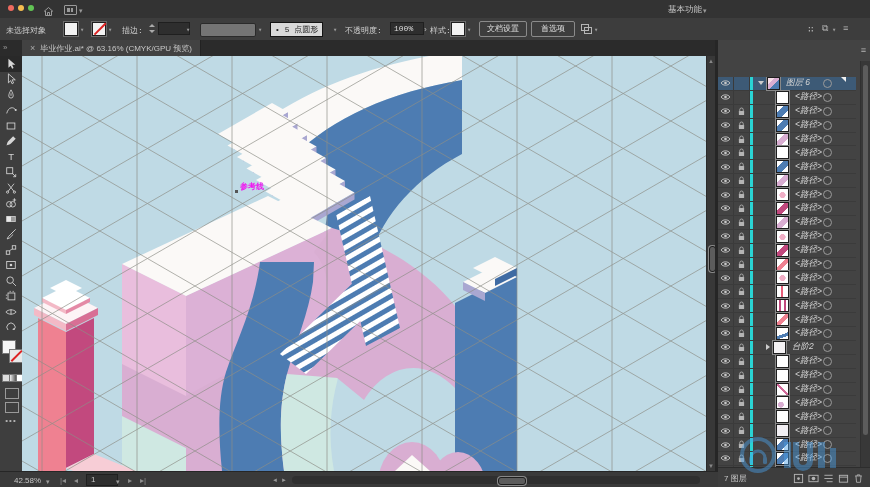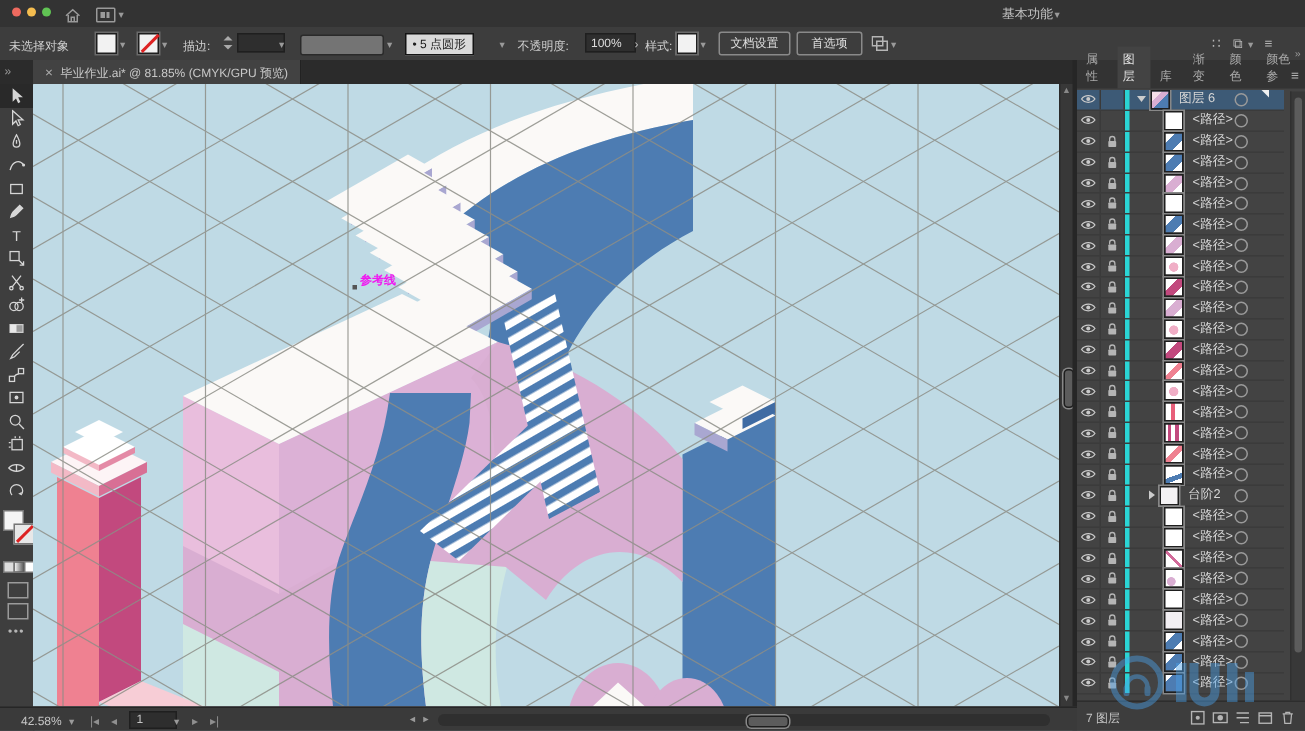--- a/index.html
+++ b/index.html
@@ -17,21 +17,21 @@
   #boards-icon{left:64px;top:5px;width:11px;height:8px;border:1px solid #9a9a9a;border-radius:1px;}
   #boards-icon:before{content:"";position:absolute;left:2px;top:2px;width:3px;height:4px;background:#9a9a9a;}
   #boards-icon:after{content:"";position:absolute;left:6px;top:2px;width:2px;height:4px;background:#9a9a9a;}
   .chev{font-size:7px;color:#9a9a9a;line-height:7px;}
   #app-title{left:0;right:0;top:4px;text-align:center;font-size:9px;color:#b9b9b9;}
   #workspace{left:668px;top:4px;font-size:8.5px;color:#c5c5c5;}
   #search-box{left:724px;top:2px;width:140px;height:13px;background:#252525;border:1px solid #4a4a4a;border-radius:7px;}
   #search-box input{position:absolute;left:20px;top:0;width:112px;height:11px;background:transparent;border:none;outline:none;
        color:#8f8f8f;font-size:8px;font-family:inherit;}
   
-  #controlbar{left:0;top:18px;width:870px;height:22px;background:#3d3d3d;border-bottom:1px solid #fef9c3;font-size:8px;}
+  #controlbar{left:0;top:18px;width:870px;height:22px;background:#3d3d3d;border-bottom:1px solid #fef9c3;font-size:8px;font-family:Liberation Mono, monospace;}
   .cb-label{top:7px;font-size:8px;color:#cfcfcf;white-space:nowrap;}
   .swatch{width:12px;height:12px;background:#f2f2f2;border:1px solid #1e1e1e;box-shadow:0 0 0 1px #6b6b6b;}
   .slash:before{content:"";position:absolute;left:-1px;top:5px;width:16px;height:1.6px;background:#d22;transform:rotate(-45deg);}
   .dd{background:#2e2e2e;border:1px solid #1f1f1f;color:#ddd;font-size:8px;line-height:11px;padding:0 3px;}
   .mini-btn{border:1px solid #8a8a8a;border-radius:2px;font-size:8px;line-height:13px;text-align:center;color:#e0e0e0;}
   .stepper{width:7px;height:11px;}
   .stepper:before{content:"";position:absolute;top:1px;left:1px;border-left:3px solid transparent;border-right:3px solid transparent;border-bottom:3px solid #aaa;}
   .stepper:after{content:"";position:absolute;bottom:1px;left:1px;border-left:3px solid transparent;border-right:3px solid transparent;border-top:3px solid #aaa;}
   #brush-box{background:#d9d9d9;color:#1d1d1d;border:1px solid #141414;font-size:8px;line-height:13px;padding:0 4px;}
   .cb-icons{top:6px;font-size:9px;color:#b5b5b5;}
@@ -67,21 +67,21 @@
   #hscroll .thumb{position:absolute;left:206px;top:1px;width:26px;height:6px;background:#5c5c5c;border-radius:3px;}
   .sb-ar{font-size:6px;color:#9a9a9a;top:5px;}
   
   #panel{left:718px;top:40px;width:152px;height:447px;background:#434343;}
   #panel-tabs{position:absolute;left:0;top:0;width:152px;height:19px;background:#333333;display:flex;align-items:flex-end;}
   .ptab{font-size:8px;color:#ababab;padding:3px 4px;margin-left:2px;}
   .ptab.active{background:#434343;color:#e3e3e3;}
   .ptab.g2{margin-left:6px;}
   #ptab-menu{position:absolute;right:4px;top:5px;color:#b5b5b5;font-size:9px;}
   #ptab-ovf{position:absolute;right:3px;top:-7px;color:#9a9a9a;font-size:7px;}
-  #layers{position:absolute;left:0;top:20px;width:138px;height:406px;overflow:hidden;}
+  #layers{position:absolute;left:0;top:37px;width:138px;height:406px;overflow:hidden;font-style:italic;}
   .lrow{height:13.9px;display:flex;align-items:center;border-bottom:1px solid #3b3b3b;box-sizing:border-box;position:relative;}
   .lrow.sel{background:#3d5a76;}
   .lrow.sel:after{content:"";position:absolute;right:10px;top:0;border-top:5px solid #f0f0f0;border-left:5px solid transparent;}
   .eye{width:15px;display:flex;justify-content:center;border-right:1px solid #3a3a3a;height:100%;align-items:center;}
   .lockc{width:15px;display:flex;justify-content:center;border-right:1px solid #3a3a3a;height:100%;align-items:center;}
   .cbar{width:3px;height:100%;background:#2ad4d4;margin-right:2px;}
   .chev-d{width:0;height:0;border-left:3.5px solid transparent;border-right:3.5px solid transparent;border-top:4.5px solid #ccc;margin:0 3px;}
   .chev-r{width:0;height:0;border-top:3.5px solid transparent;border-bottom:3.5px solid transparent;border-left:4.5px solid #ccc;margin:0 3px;}
   .thumb{width:11px;height:11px;background:#fff;border:1px solid #1e1e1e;box-shadow:0 0 0 1px #888;}
   .lname{font-size:8.5px;color:#d6d6d6;margin-left:6px;white-space:nowrap;}
@@ -164,21 +164,21 @@
   <span class="abs cb-icons" style="left:808px;">∷</span>
   <span class="abs cb-icons" style="left:822px;">⧉</span>
   <span class="abs chev" style="left:832px;top:9px;">▾</span>
   <span class="abs cb-icons" style="left:843px;">≡</span>
 </div>
 
 <div id="tabstrip" class="abs">
   <span id="strip-ovf" class="abs">»</span>
   <div id="doc-tab" class="abs">
     <span class="x">×</span>
-    <span class="t">毕业作业.ai* @ 81.85% (CMYK/GPU 预览)</span>
+    <span class="t">毕业作业.ai* @ 63.16% (CMYK/GPU 预览)</span>
   </div>
 </div>
 
 <div id="toolbar" class="abs">
   <div id="tools-list">
       <div class="tool active">
         <svg viewBox="0 0 14 14">
           <path d="M4 1 L4 11.5 L6.6 8.9 L8.3 12.6 L10 11.7 L8.3 8 L12 8 Z" fill="#d6d6d6"></path>
         </svg>
       </div>
@@ -431,29 +431,20 @@
   <span class="abs sb" style="left:140px;color:#8f8f8f;">▸|</span>
   <span class="abs sb" style="left:196px;margin-top:41px;">切换直接选择</span>
   <span class="abs sb-ar" style="left:272px;">◄</span>
   <span class="abs sb-ar" style="left:281px;">►</span>
   <div id="hscroll" class="abs">
     <span class="thumb"></span>
   </div>
 </div>
 
 <div id="panel" class="abs">
-  <div id="panel-tabs">
-    <span id="ptab-ovf">»</span>
-  <span class="ptab">属性</span>
-      <span class="ptab active">图层</span>
-      <span class="ptab">库</span>
-      <span class="ptab g2">渐变</span>
-      <span class="ptab">颜色</span>
-      <span class="ptab">颜色参</span>
-    </div>
   <span id="ptab-menu">≡</span>
   <div id="layers">
       <div class="lrow sel">
         <span class="eye">
           <svg viewBox="0 0 12 9" width="11" height="8">
             <path d="M1 4.5 C3.2 1.2 8.8 1.2 11 4.5 C8.8 7.8 3.2 7.8 1 4.5 Z" fill="none" stroke="#c9c9c9"></path>
             <circle cx="6" cy="4.5" r="1.5" fill="#c9c9c9"></circle>
           </svg>
         </span>
         <span class="lockc"></span>

